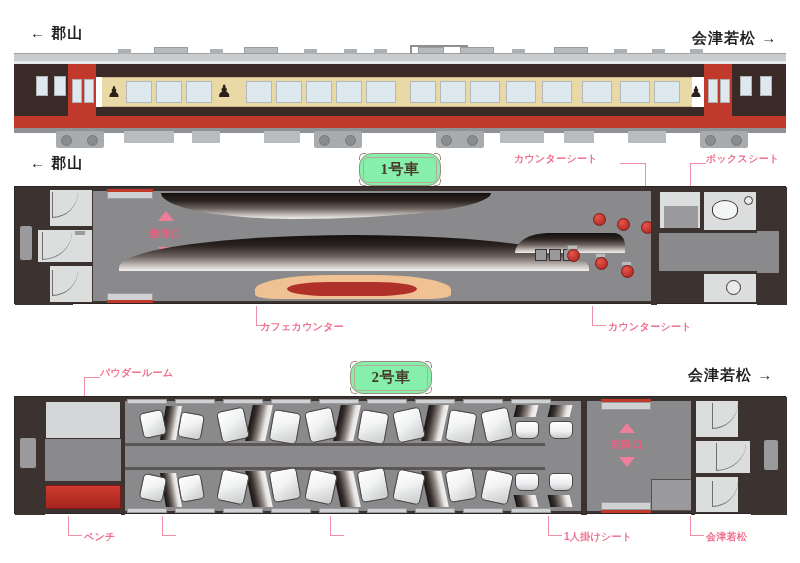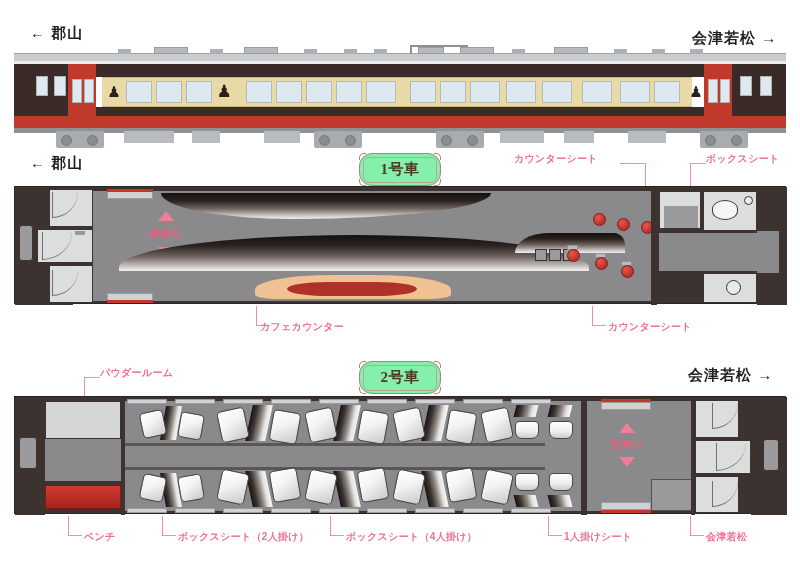--- a/index.html
+++ b/index.html
@@ -324,21 +324,21 @@
   </div>
 
   <div class="leader" style="left:256px; top:306px; height:20px; border-left-width:1px;"></div>
   <div class="leader" style="left:256px; top:325px; width:14px; border-top-width:1px;"></div>
   <div class="pinklabel" style="left:260px; top:320px;">カフェカウンター</div>
 
   <div class="leader" style="left:592px; top:306px; height:20px; border-left-width:1px;"></div>
   <div class="leader" style="left:592px; top:325px; width:14px; border-top-width:1px;"></div>
   <div class="pinklabel" style="left:608px; top:320px;">カウンターシート</div>
 
-  <div class="carplate" style="left:359px; top:361px;text-align:center;">
+  <div class="carplate" style="left:350px; top:361px;text-align:center;">
     <div class="inner"></div>
     <div class="nub n1"></div>
       <div class="nub n2"></div>
       <div class="nub n3"></div>
       <div class="nub n4"></div>
     <span>2号車</span>
   </div>
 
   <div class="dest" style="left:688px; top:366px;">会津若松 →</div>
 
@@ -461,25 +461,23 @@
       <div class="roomdark" style="left:748px; top:42px; width:16px; height:32px; border-radius:3px;"></div>
     </div>
   </div>
 
   <div class="leader" style="left:68px; top:516px; height:20px; border-left-width:1px;"></div>
   <div class="leader" style="left:68px; top:535px; width:14px; border-top-width:1px;"></div>
   <div class="pinklabel" style="left:84px; top:530px;">ベンチ</div>
 
   <div class="leader" style="left:162px; top:516px; height:20px; border-left-width:1px;"></div>
   <div class="leader" style="left:162px; top:535px; width:14px; border-top-width:1px;"></div>
-  <div class="pinklabel" style="left:178px; top:530px;">ボックスシート（2人掛け）</div>
 
   <div class="leader" style="left:330px; top:516px; height:20px; border-left-width:1px;"></div>
   <div class="leader" style="left:330px; top:535px; width:14px; border-top-width:1px;"></div>
-  <div class="pinklabel" style="left:346px; top:530px;">ボックスシート（4人掛け）</div>
 
   <div class="leader" style="left:548px; top:516px; height:20px; border-left-width:1px;"></div>
   <div class="leader" style="left:548px; top:535px; width:14px; border-top-width:1px;"></div>
   <div class="pinklabel" style="left:564px; top:530px;">1人掛けシート</div>
 
   <div class="leader" style="left:690px; top:516px; height:20px; border-left-width:1px;"></div>
   <div class="leader" style="left:690px; top:535px; width:14px; border-top-width:1px;"></div>
   <div class="pinklabel" style="left:706px; top:530px;">会津若松</div>
 
 </div>

